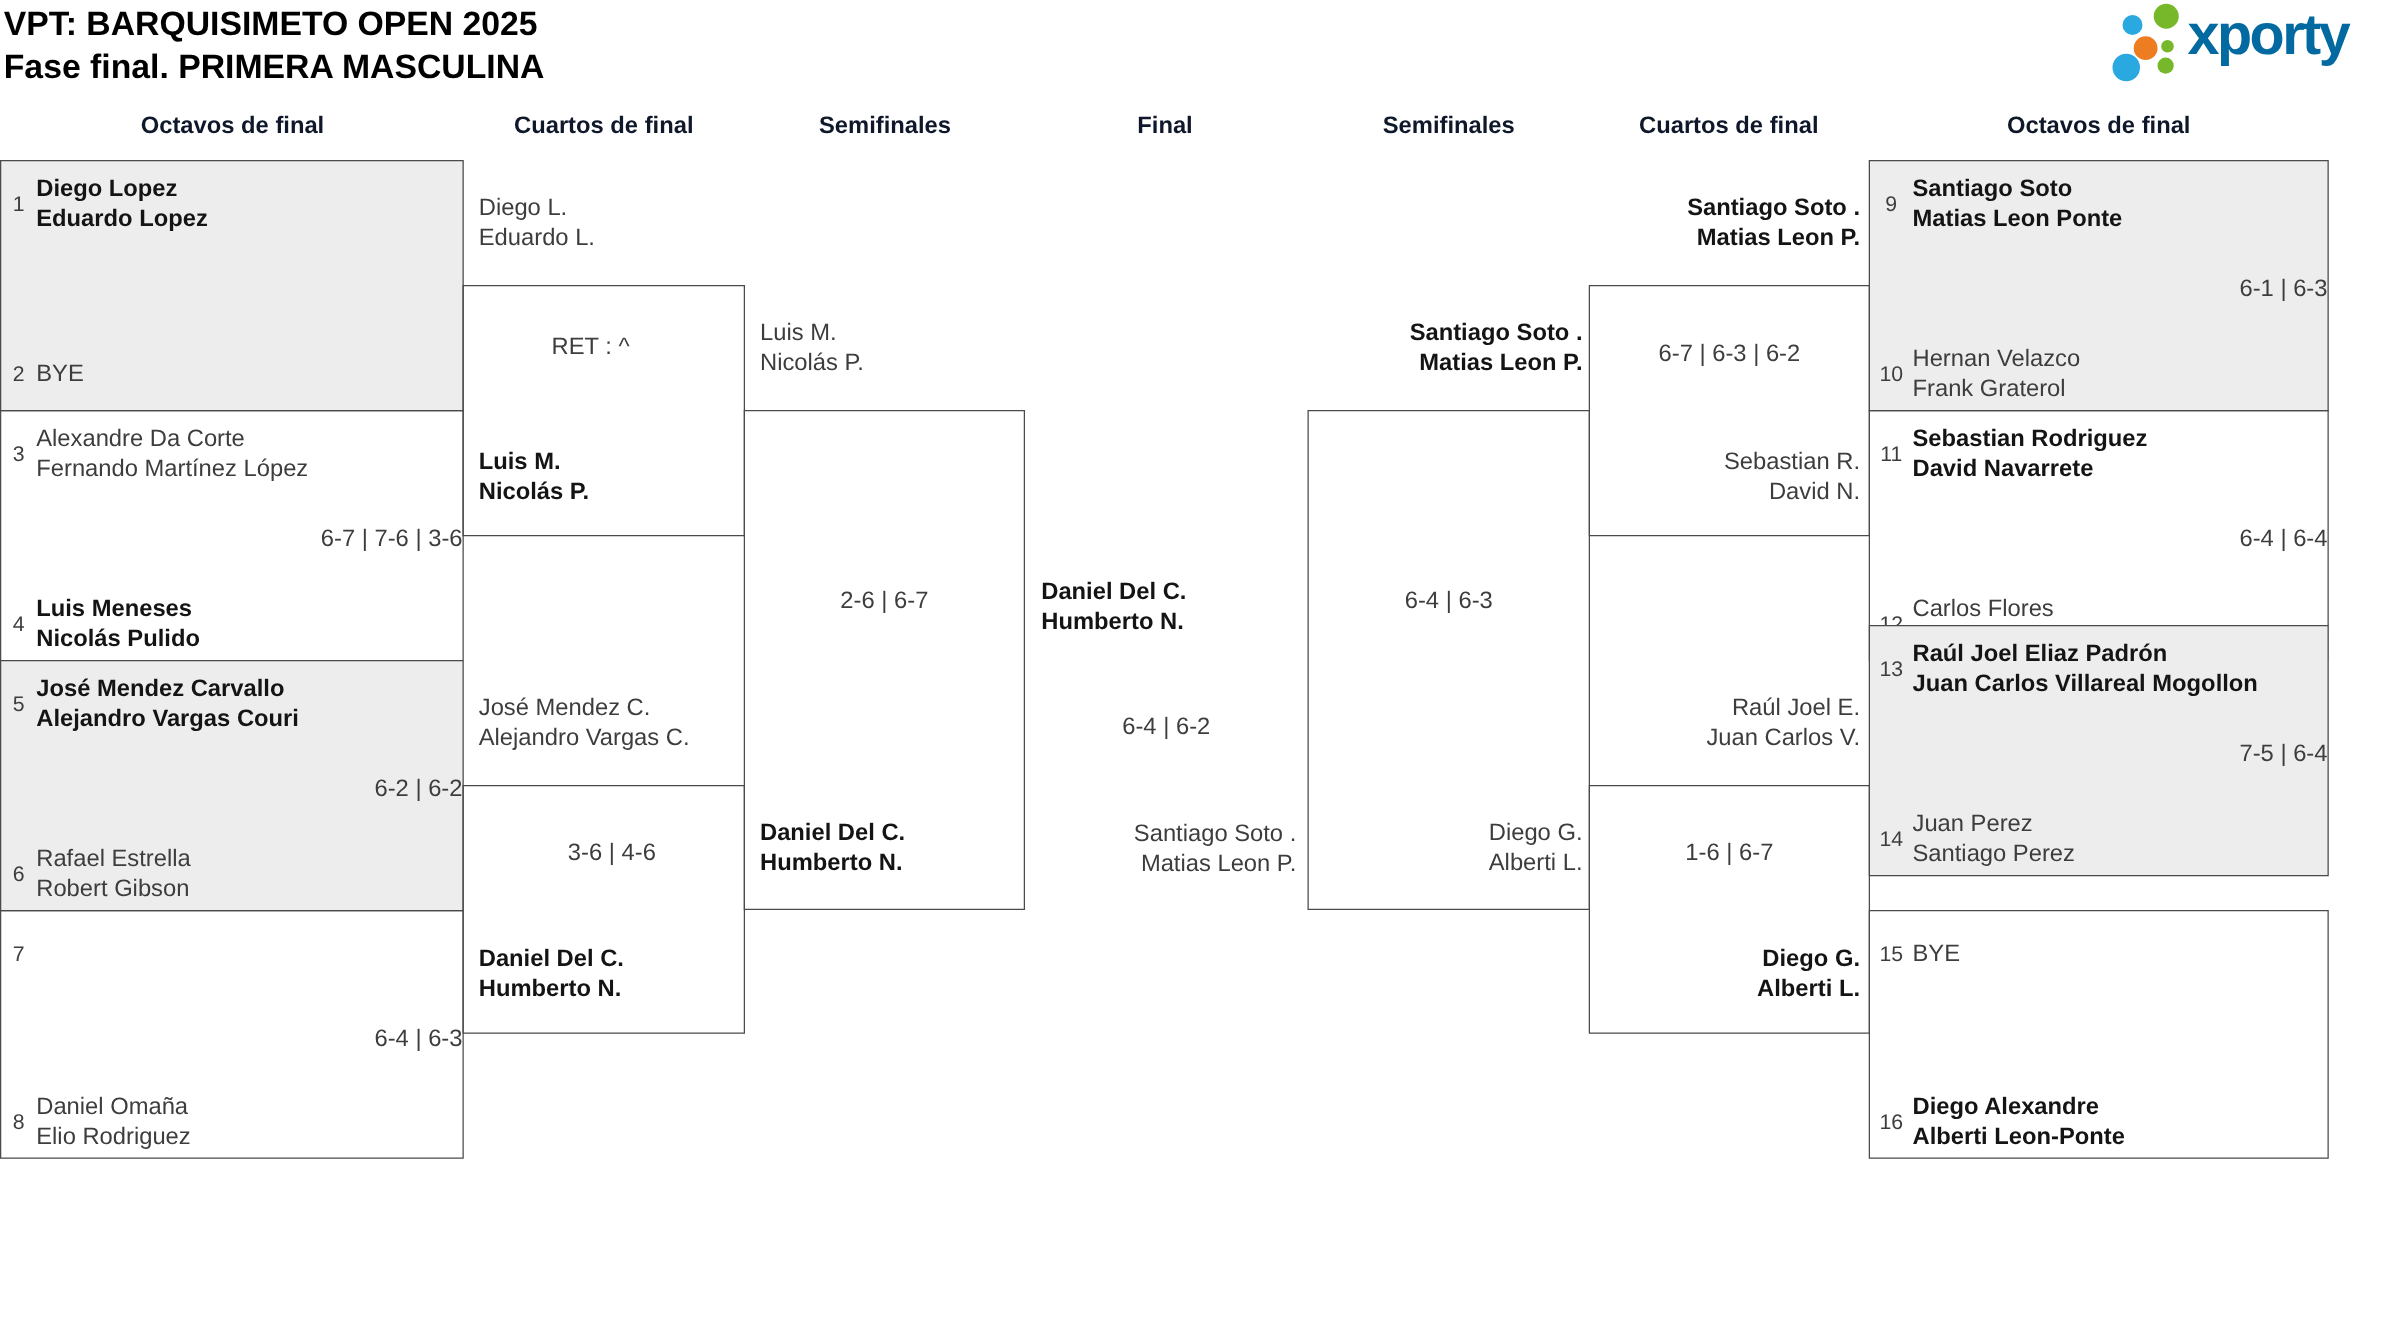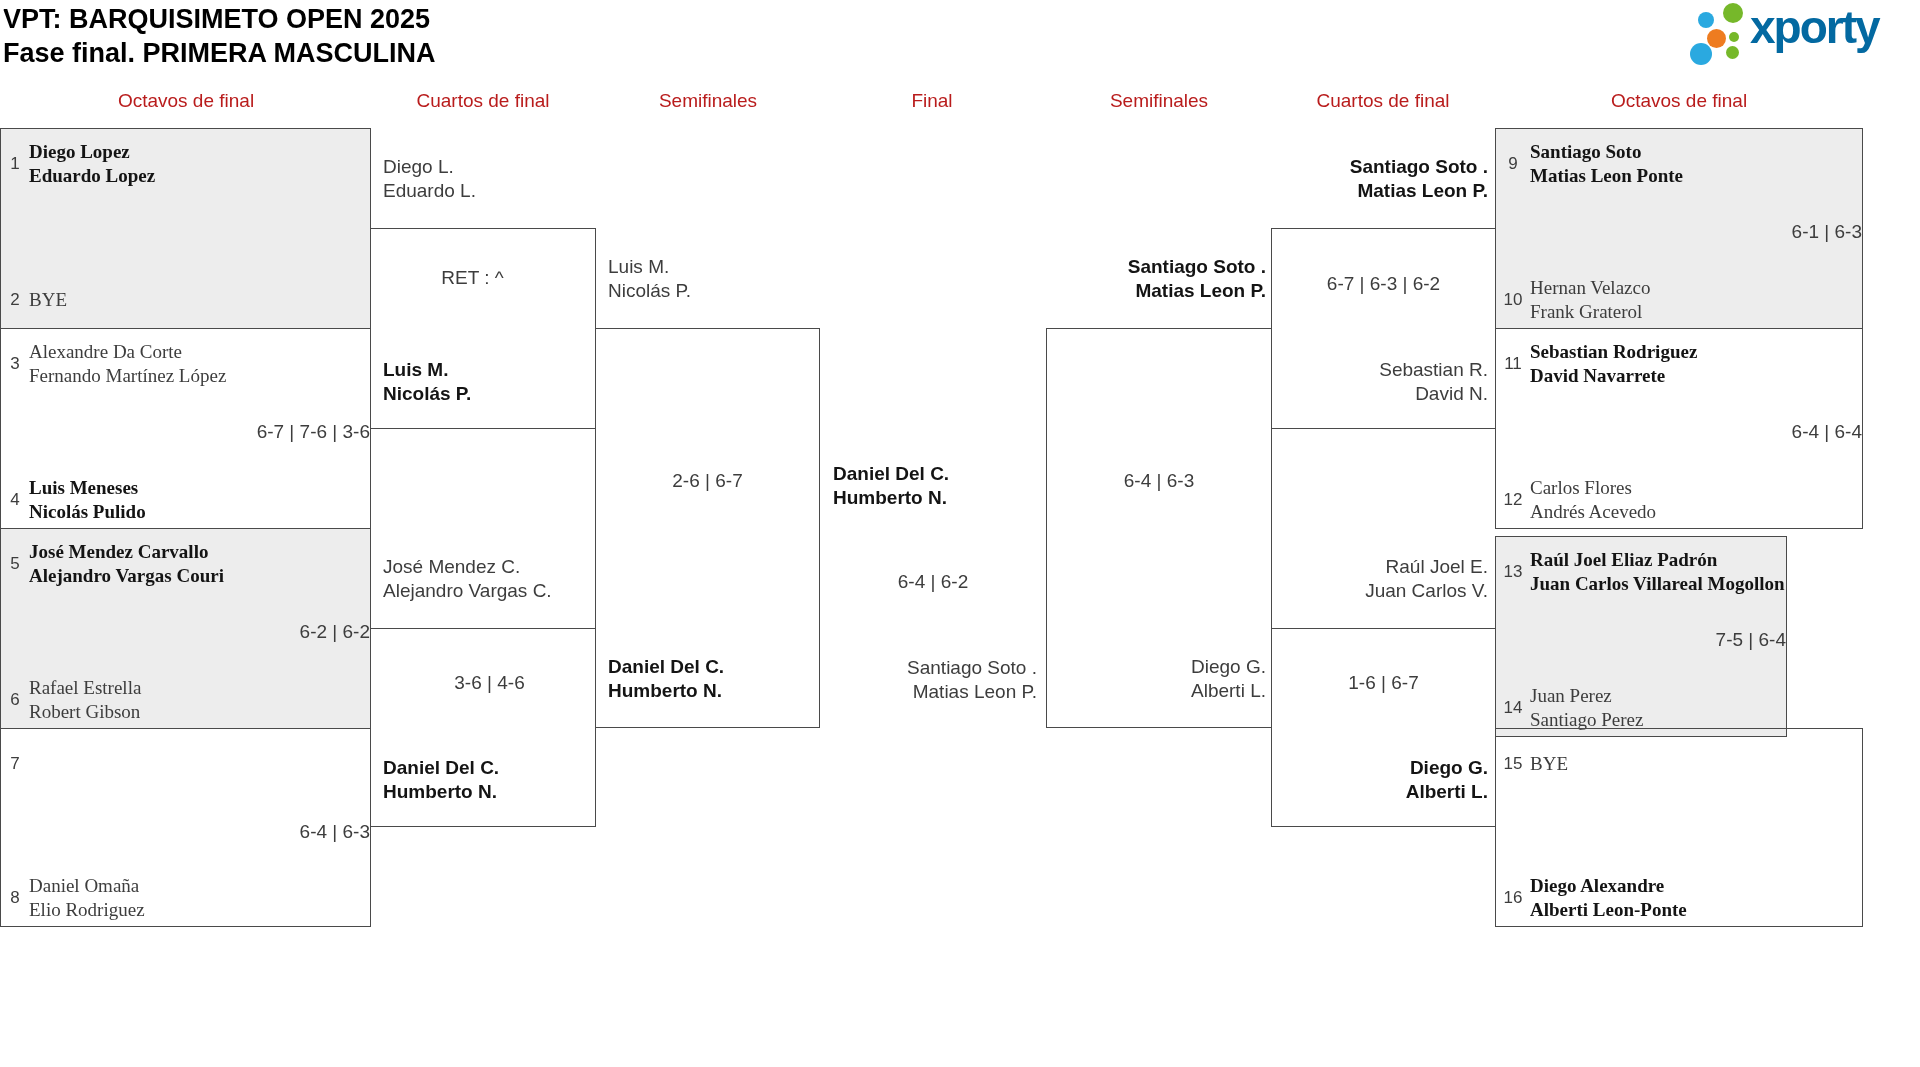--- a/index.html
+++ b/index.html
@@ -9,30 +9,30 @@
   }
   
   .title { position:absolute; left:3px; top:2px; color:#000; }
   .title .t-line { font-size:27px; line-height:34px; font-weight:700; white-space:nowrap; }
   
   .logo { position:absolute; left:1686px; top:3px; width:228px; height:64px; }
   .dot { position:absolute; border-radius:50%; }
   .logo-text { position:absolute; left:64px; top:-3px; font-size:46px; font-weight:800;
                letter-spacing:-2px; white-space:nowrap; }
   
-  .hdr { position:absolute; top:90px; transform:translateX(-50%); font-size:19px; font-weight:400;
-         color:#b91c1c; white-space:nowrap; }
+  .hdr { position:absolute; top:90px; transform:translateX(-50%); font-size:19px; font-weight:700;
+         color:#0f172a; white-space:nowrap; }
   
   .box { position:absolute; border:1.5px solid #4a4a4a; box-sizing:border-box; background:transparent; }
   .box.fill { background:#ededed; }
   
   .pair { position:absolute; left:0; right:0; display:flex; align-items:center; min-height:50px; }
   .seed { flex:none; width:28px; text-align:center; font-size:17px; color:#3d3d3d; }
   .r16r .seed { width:34px; }
-  .names { flex:1; min-width:0;font-family:Liberation Serif, serif; }
+  .names { flex:1; min-width:0; }
   .line { font-size:19px; line-height:24px; color:#3d3d3d; white-space:nowrap; }
   .bold .line, .lbl.bold div { font-weight:700; color:#141414; }
   .mscore { position:absolute; left:0; right:0; top:92px; text-align:right; font-size:19px;
             color:#3d3d3d; white-space:nowrap; }
   
   .lbl { position:absolute; font-size:19px; line-height:24px; color:#3d3d3d; white-space:nowrap; }
   .lbl.ra { text-align:right; }
   .lbl.ctr { text-align:center; }
 </style>
 </head>
@@ -159,21 +159,21 @@
     <div class="mscore">6-4 | 6-4</div>
     <div class="pair" style="top:146px">
         <div class="seed">12</div>
       <div class="names">
           <div class="line">Carlos Flores</div>
           <div class="line">Andrés Acevedo</div>
         </div>
       </div>
   </div>
 
-  <div class="box fill r16r" style="left:1495px;top:536px;width:292px;height:201px">
+  <div class="box fill r16r" style="left:1495px;top:500px;width:368px;height:201px">
     <div class="pair" style="top:10px">
         <div class="seed">13</div>
       <div class="names bold">
           <div class="line">Raúl Joel Eliaz Padrón</div>
           <div class="line">Juan Carlos Villareal Mogollon</div>
         </div>
       </div>
     <div class="mscore">7-5 | 6-4</div>
     <div class="pair" style="top:146px">
         <div class="seed">14</div>

